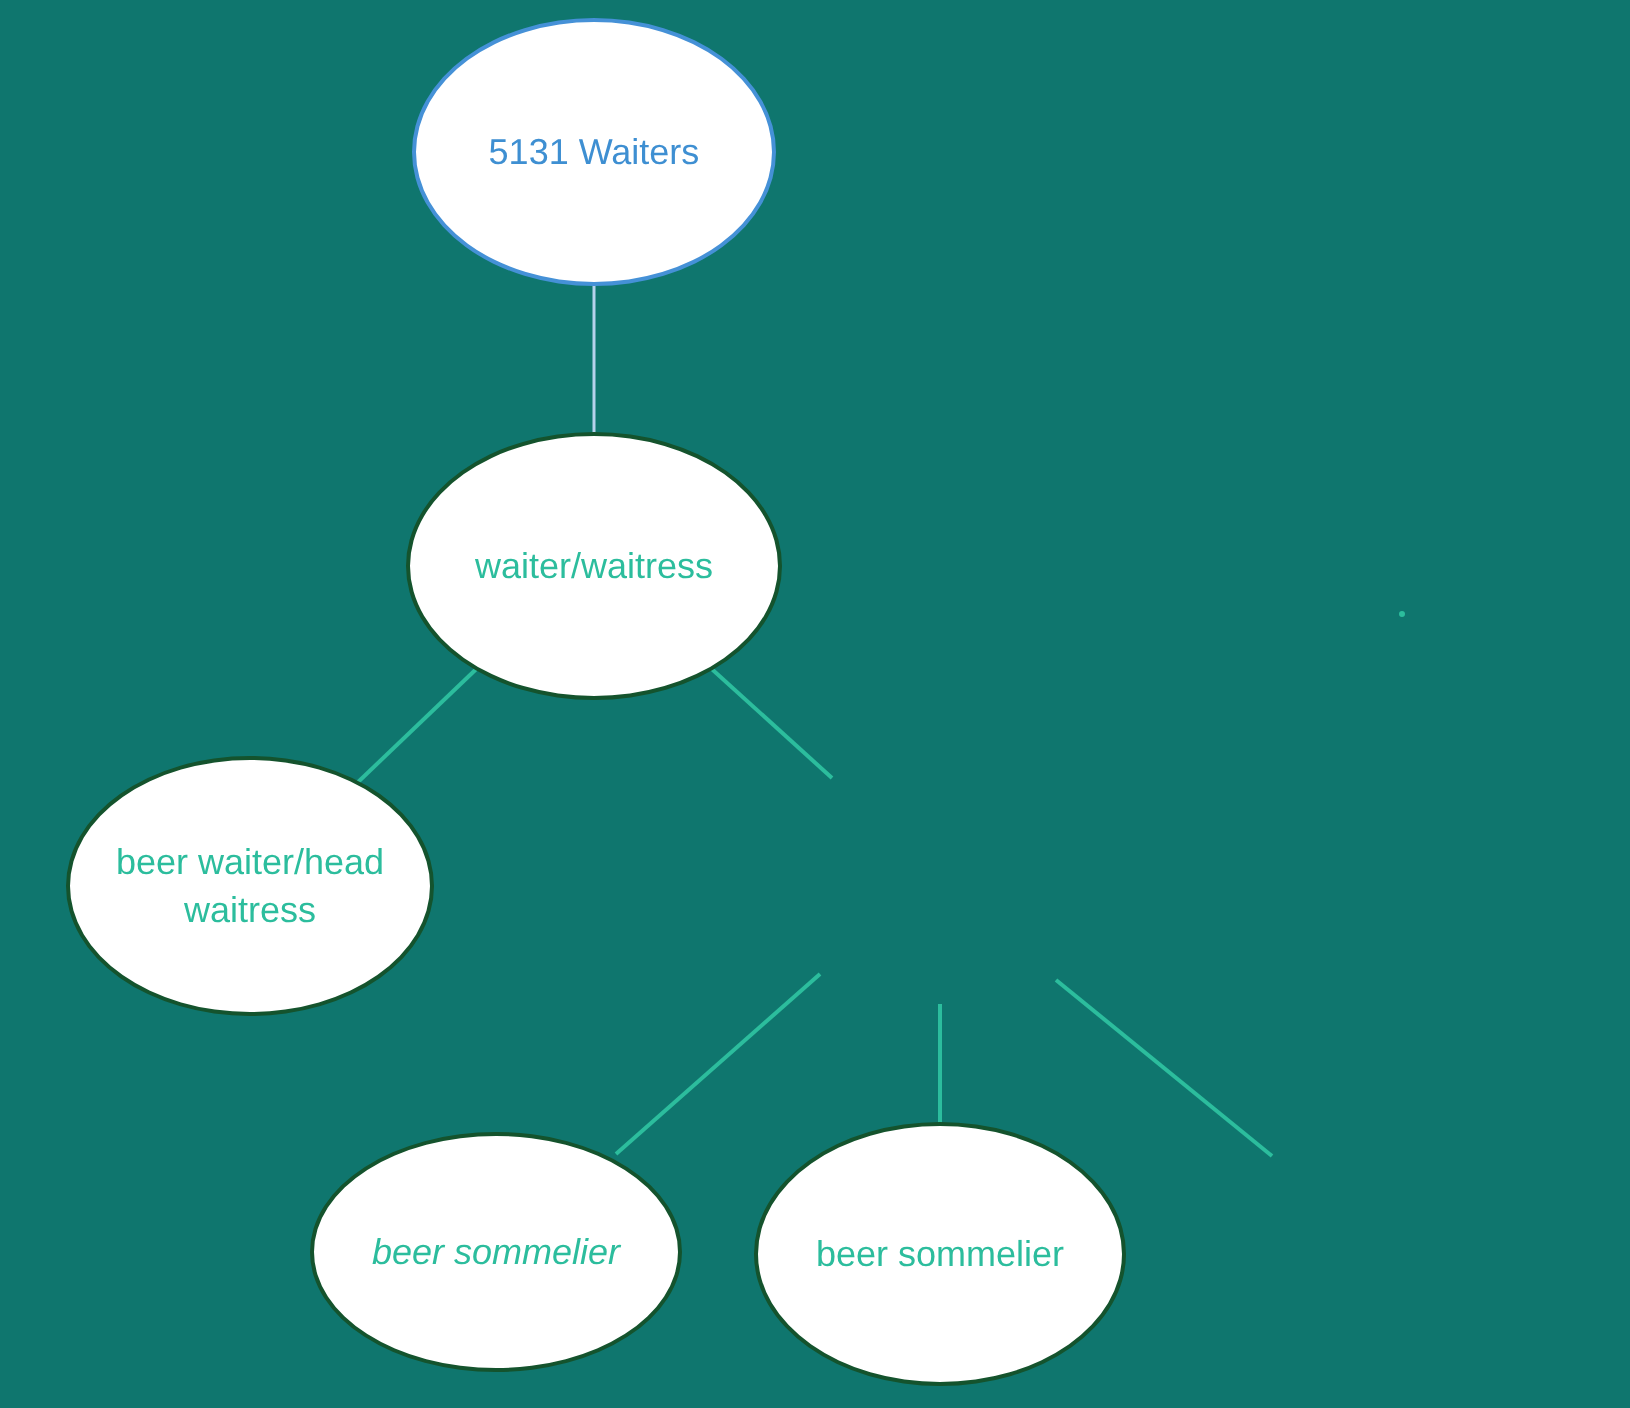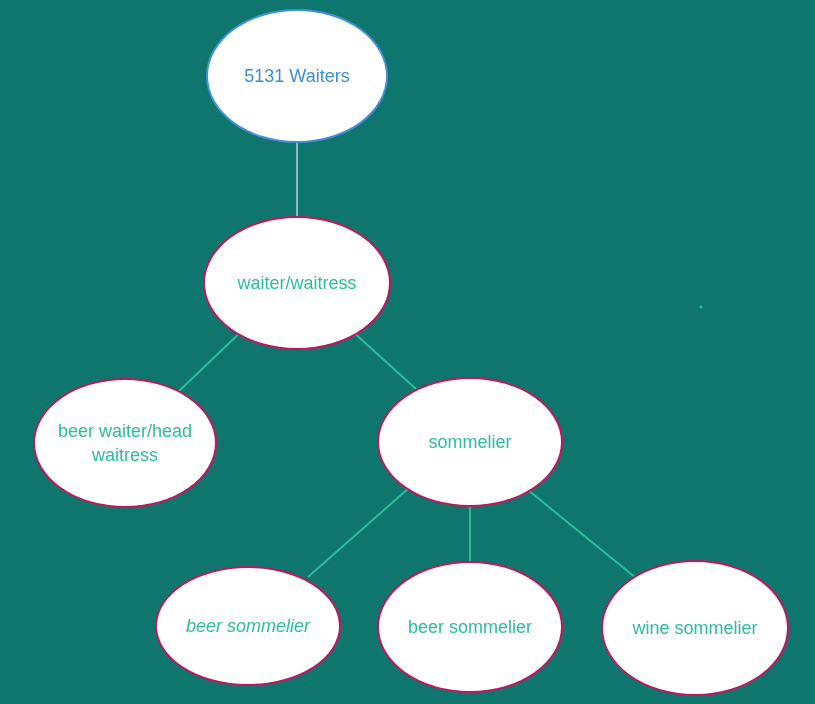--- a/index.html
+++ b/index.html
@@ -19,21 +19,21 @@
     align-items: center;
     justify-content: center;
     text-align: center;
     box-sizing: border-box;
     background: #ffffff;
     font-size: 18px;
     line-height: 1.35;
     cursor: default;
   }
   .node.blue { border: 2px solid #4591d7; color: #3e8fd2; }
-  .node.teal { border: 2px solid #be185d; color: #2cbd9d; }
+  .node.teal { border: 2px solid #14532d; color: #2cbd9d; }
   .node .label { padding: 0 18px; }
 </style>
 </head>
 <body>
 
 <div class="canvas">
 
   <svg class="edges" width="815" height="704" viewBox="0 0 815 704">
     <line x1="297" y1="140" x2="297" y2="222" stroke="#b5d2ec" stroke-width="1.5"></line>
     <line x1="246" y1="327" x2="178" y2="392" stroke="#2cbd9d" stroke-width="2"></line>
@@ -49,29 +49,23 @@
   </div>
 
   <div class="node teal" style="left:203px; top:216px; width:188px; height:134px;">
     <span class="label">waiter/waitress</span>
   </div>
 
   <div class="node teal" style="left:33px; top:378px; width:184px; height:130px;">
     <span class="label">beer waiter/head waitress</span>
   </div>
 
-  <div class="node teal" style="left:377px; top:377px; width:186px; height:130px;">
-    <span class="label">sommelier</span>
-  </div>
 
   <div class="node teal" style="left:155px; top:566px; width:186px; height:120px;font-style:italic;">
     <span class="label">beer sommelier</span>
   </div>
 
   <div class="node teal" style="left:377px; top:561px; width:186px; height:132px;">
     <span class="label">beer sommelier</span>
   </div>
 
-  <div class="node teal" style="left:601px; top:560px; width:188px; height:136px;">
-    <span class="label">wine sommelier</span>
-  </div>
 
 </div>
 
 </body></html>

